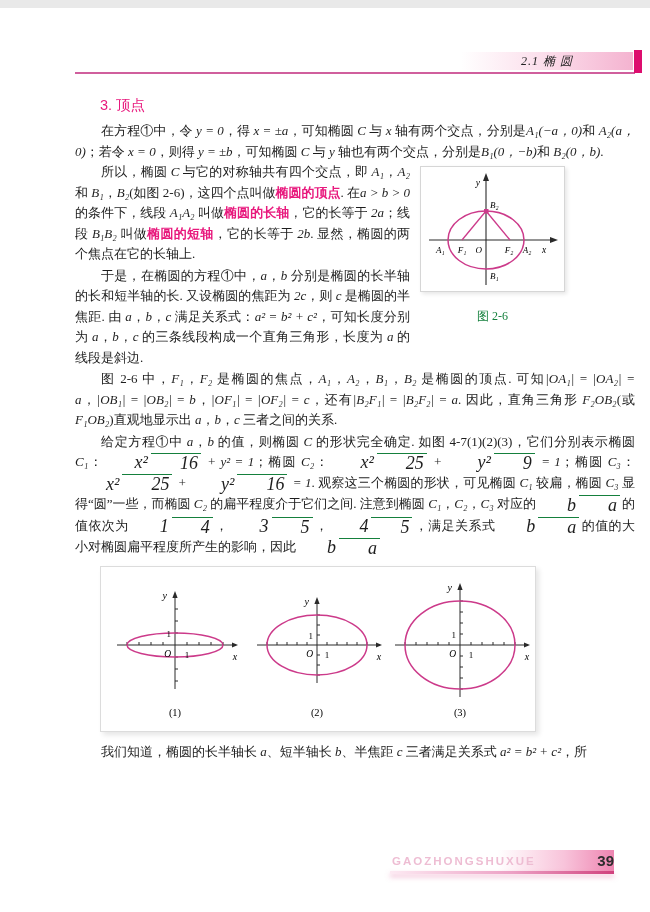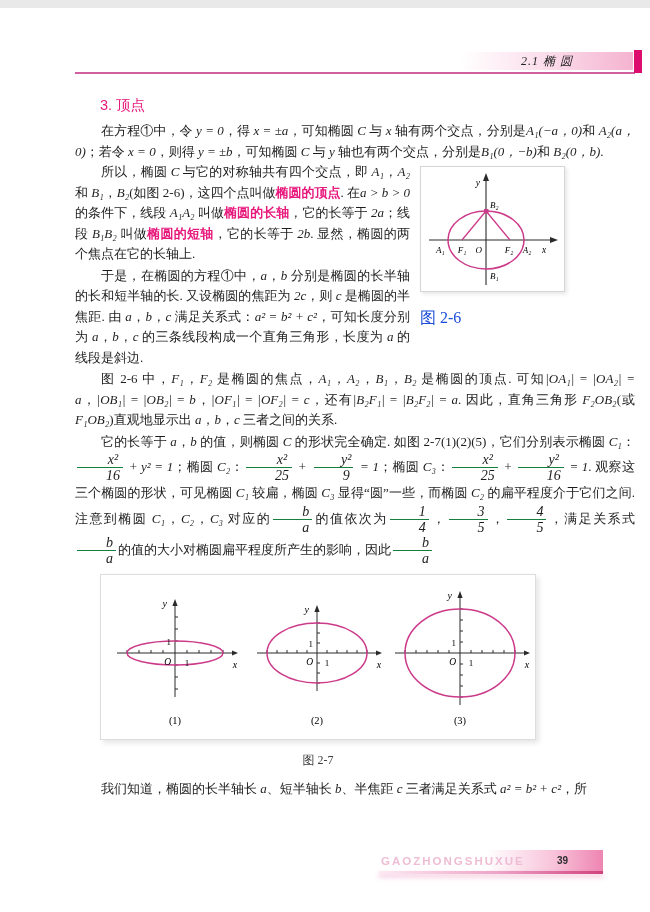--- a/index.html
+++ b/index.html
@@ -22,54 +22,54 @@
   .sec-heading{
     margin:20px 0 6px 25px;font-family:"Liberation Sans","DejaVu Sans",sans-serif;
     font-weight:normal;font-size:14.5px;color:#e8197d;
   }
   
   p.para{margin:0;font-size:13px;line-height:20.5px;text-align:justify;text-indent:2em;}
   p.para + p.para{margin-top:1px;}
   .math{font-style:italic;font-family:"Liberation Serif","DejaVu Serif",serif;}
   .hl{color:#e8197d;font-weight:bold;font-family:"Liberation Sans","DejaVu Sans",sans-serif;font-size:13px;}
   .frac{
-    display:inline-flex;flex-direction:column;align-items:center;vertical-align:middle;
-    margin:0 2px;line-height:1.08;font-size:14px;font-style:italic;
+    display:inline-flex;flex-direction:row;align-items:center;vertical-align:middle;
+    margin:0 2px;line-height:1.08;font-size:18px;font-style:italic;
   }
   .frac .n{display:block;padding:0 3px;}
   .frac .d{display:block;border-top:1px solid #15803d;padding:0 3px;font-style:italic;}
   
   .fig26-float{float:right;width:215px;margin:4px 0 4px 10px;}
   .figbox26{
     width:143px;height:124px;background:#fff;border:1px solid #d6d6d6;
     box-shadow:2px 2px 4px rgba(0,0,0,.10);
   }
-  .fig26-caption{width:145px;font-size:16px;color:#1d4ed8;margin-top:16px;}
+  .fig26-caption{width:145px;text-align:center;font-size:12px;color:#15803d;margin-top:16px;}
   
   .fig27-wrap{clear:both;margin:8px 0 0 25px;width:438px;}
   .figbox27{
     width:436px;background:#fff;border:1px solid #dcdcdc;
     box-shadow:3px 3px 5px rgba(0,0,0,.10);
     display:flex;justify-content:space-between;align-items:flex-start;padding:6px 4px 2px 4px;
     box-sizing:border-box;
   }
   .fig27-caption{text-align:center;font-size:12px;color:#3c3c3c;margin-top:12px;width:436px;}
   
-  .pg-footer{position:absolute;right:47px;bottom:46px;width:224px;}
+  .pg-footer{position:absolute;right:36px;bottom:46px;width:224px;}
   .footer-row{
     height:21px;display:flex;align-items:center;
     background:linear-gradient(90deg,rgba(255,255,255,0) 0%,rgba(255,255,255,0) 48%,#f8c3da 78%,#ee85b1 100%);
   }
   .brand{
     flex:1;font-family:"Liberation Sans","DejaVu Sans",sans-serif;font-weight:bold;
     font-size:11.5px;letter-spacing:2px;color:#eebdd3;padding-left:2px;
   }
   .pagebox{
-    width:46px;text-align:left;font-family:"Liberation Sans","DejaVu Sans",sans-serif;
-    font-weight:bold;font-size:10px;color:#2c2c2c;
+    width:46px;text-align:right;font-family:"Liberation Sans","DejaVu Sans",sans-serif;
+    font-weight:bold;font-size:15px;color:#2c2c2c;
   }
   .footer-underline{
     height:3px;background:linear-gradient(90deg,#fdeaf3 0%,#ecA0c4 55%,#d0417d 100%);
     box-shadow:0 3px 5px rgba(229,120,170,.5);
   }
   svg text{font-family:"Liberation Serif","DejaVu Serif",serif;}
 </style>
 </head>
 <body>
 
@@ -112,21 +112,21 @@
         </svg>
       </div>
       <div class="fig26-caption">图 2-6</div>
     </div>
 
     <p class="para"><span class="txt">所以，椭圆 </span><span class="math">C</span><span class="txt"> 与它的对称轴共有四个交点，即 </span><span class="math">A₁</span><span class="txt">，</span><span class="math">A₂</span><span class="txt"> 和 </span><span class="math">B₁</span><span class="txt">，</span><span class="math">B₂</span><span class="txt">(如图 2-6)，这四个点叫做</span><span class="hl">椭圆的顶点</span><span class="txt">. 在</span><span class="math">a &gt; b &gt; 0</span><span class="txt">的条件下，线段 </span><span class="math">A₁A₂</span><span class="txt"> 叫做</span><span class="hl">椭圆的长轴</span><span class="txt">，它的长等于 </span><span class="math">2a</span><span class="txt">；线段 </span><span class="math">B₁B₂</span><span class="txt"> 叫做</span><span class="hl">椭圆的短轴</span><span class="txt">，它的长等于 </span><span class="math">2b</span><span class="txt">. 显然，椭圆的两个焦点在它的长轴上.</span></p>
     <p class="para"><span class="txt">于是，在椭圆的方程①中，</span><span class="math">a</span><span class="txt">，</span><span class="math">b</span><span class="txt"> 分别是椭圆的长半轴的长和短半轴的长. 又设椭圆的焦距为 </span><span class="math">2c</span><span class="txt">，则 </span><span class="math">c</span><span class="txt"> 是椭圆的半焦距. 由 </span><span class="math">a</span><span class="txt">，</span><span class="math">b</span><span class="txt">，</span><span class="math">c</span><span class="txt"> 满足关系式：</span><span class="math">a² = b² + c²</span><span class="txt">，可知长度分别为 </span><span class="math">a</span><span class="txt">，</span><span class="math">b</span><span class="txt">，</span><span class="math">c</span><span class="txt"> 的三条线段构成一个直角三角形，长度为 </span><span class="math">a</span><span class="txt"> 的线段是斜边.</span></p>
     <p class="para" style="clear:both"><span class="txt">图 2-6 中，</span><span class="math">F₁</span><span class="txt">，</span><span class="math">F₂</span><span class="txt"> 是椭圆的焦点，</span><span class="math">A₁</span><span class="txt">，</span><span class="math">A₂</span><span class="txt">，</span><span class="math">B₁</span><span class="txt">，</span><span class="math">B₂</span><span class="txt"> 是椭圆的顶点. 可知</span><span class="math">|OA₁| = |OA₂| = a</span><span class="txt">，</span><span class="math">|OB₁| = |OB₂| = b</span><span class="txt">，</span><span class="math">|OF₁| = |OF₂| = c</span><span class="txt">，还有</span><span class="math">|B₂F₁| = |B₂F₂| = a</span><span class="txt">. 因此，直角三角形 </span><span class="math">F₂OB₂</span><span class="txt">(或 </span><span class="math">F₁OB₂</span><span class="txt">)直观地显示出 </span><span class="math">a</span><span class="txt">，</span><span class="math">b</span><span class="txt">，</span><span class="math">c</span><span class="txt"> 三者之间的关系.</span></p>
 
 
-    <p class="para"><span class="txt">它的长等于 </span><span class="math">a</span><span class="txt">，</span><span class="math">b</span><span class="txt"> 的值，则椭圆 </span><span class="math">C</span><span class="txt"> 的形状完全确定. 如图 2-7(1)(2)(5)，它们分别表示椭圆 </span><span class="math">C₁</span><span class="txt">：</span><span class="frac">
+    <p class="para"><span class="txt">给定方程①中 </span><span class="math">a</span><span class="txt">，</span><span class="math">b</span><span class="txt"> 的值，则椭圆 </span><span class="math">C</span><span class="txt"> 的形状完全确定. 如图 4-7(1)(2)(3)，它们分别表示椭圆 </span><span class="math">C₁</span><span class="txt">：</span><span class="frac">
           <span class="n">x²</span>
           <span class="d">16</span>
         </span><span class="math"> + y² = 1</span><span class="txt">；椭圆 </span><span class="math">C₂</span><span class="txt">：</span><span class="frac">
           <span class="n">x²</span>
           <span class="d">25</span>
         </span><span class="math"> + </span><span class="frac">
           <span class="n">y²</span>
           <span class="d">9</span>
         </span><span class="math"> = 1</span><span class="txt">；椭圆 </span><span class="math">C₃</span><span class="txt">：</span><span class="frac">
           <span class="n">x²</span>
@@ -237,21 +237,20 @@
               <line x1="71" y1="28" x2="74" y2="28" stroke="#2a2a2a" stroke-width="1"></line>
               <ellipse cx="71" cy="72" rx="55" ry="44" fill="none" stroke="#cc3a8a" stroke-width="1.5"></ellipse>
               <text x="63" y="18" font-size="10" text-anchor="end" font-style="italic">y</text>
               <text x="138" y="87" font-size="10" text-anchor="middle" font-style="italic">x</text>
               <text x="67" y="84" font-size="9.5" text-anchor="end" font-style="italic">O</text>
               <text x="82" y="85" font-size="9" text-anchor="middle">1</text>
               <text x="67" y="65" font-size="9" text-anchor="end">1</text>
               <text x="71" y="143" font-size="10.5" text-anchor="middle">(3)</text>
             </svg></div>
       </div>
-      <div class="fig27-caption">图 2-7</div>
     </div>
 
     <p class="para" style="margin-top:10px"><span class="txt">我们知道，椭圆的长半轴长 </span><span class="math">a</span><span class="txt">、短半轴长 </span><span class="math">b</span><span class="txt">、半焦距 </span><span class="math">c</span><span class="txt"> 三者满足关系式 </span><span class="math">a² = b² + c²</span><span class="txt">，所</span></p>
 
   </div>
 
   <div class="pg-footer">
     <div class="footer-row">
       <span class="brand">GAOZHONGSHUXUE</span>
       <span class="pagebox">39</span>

